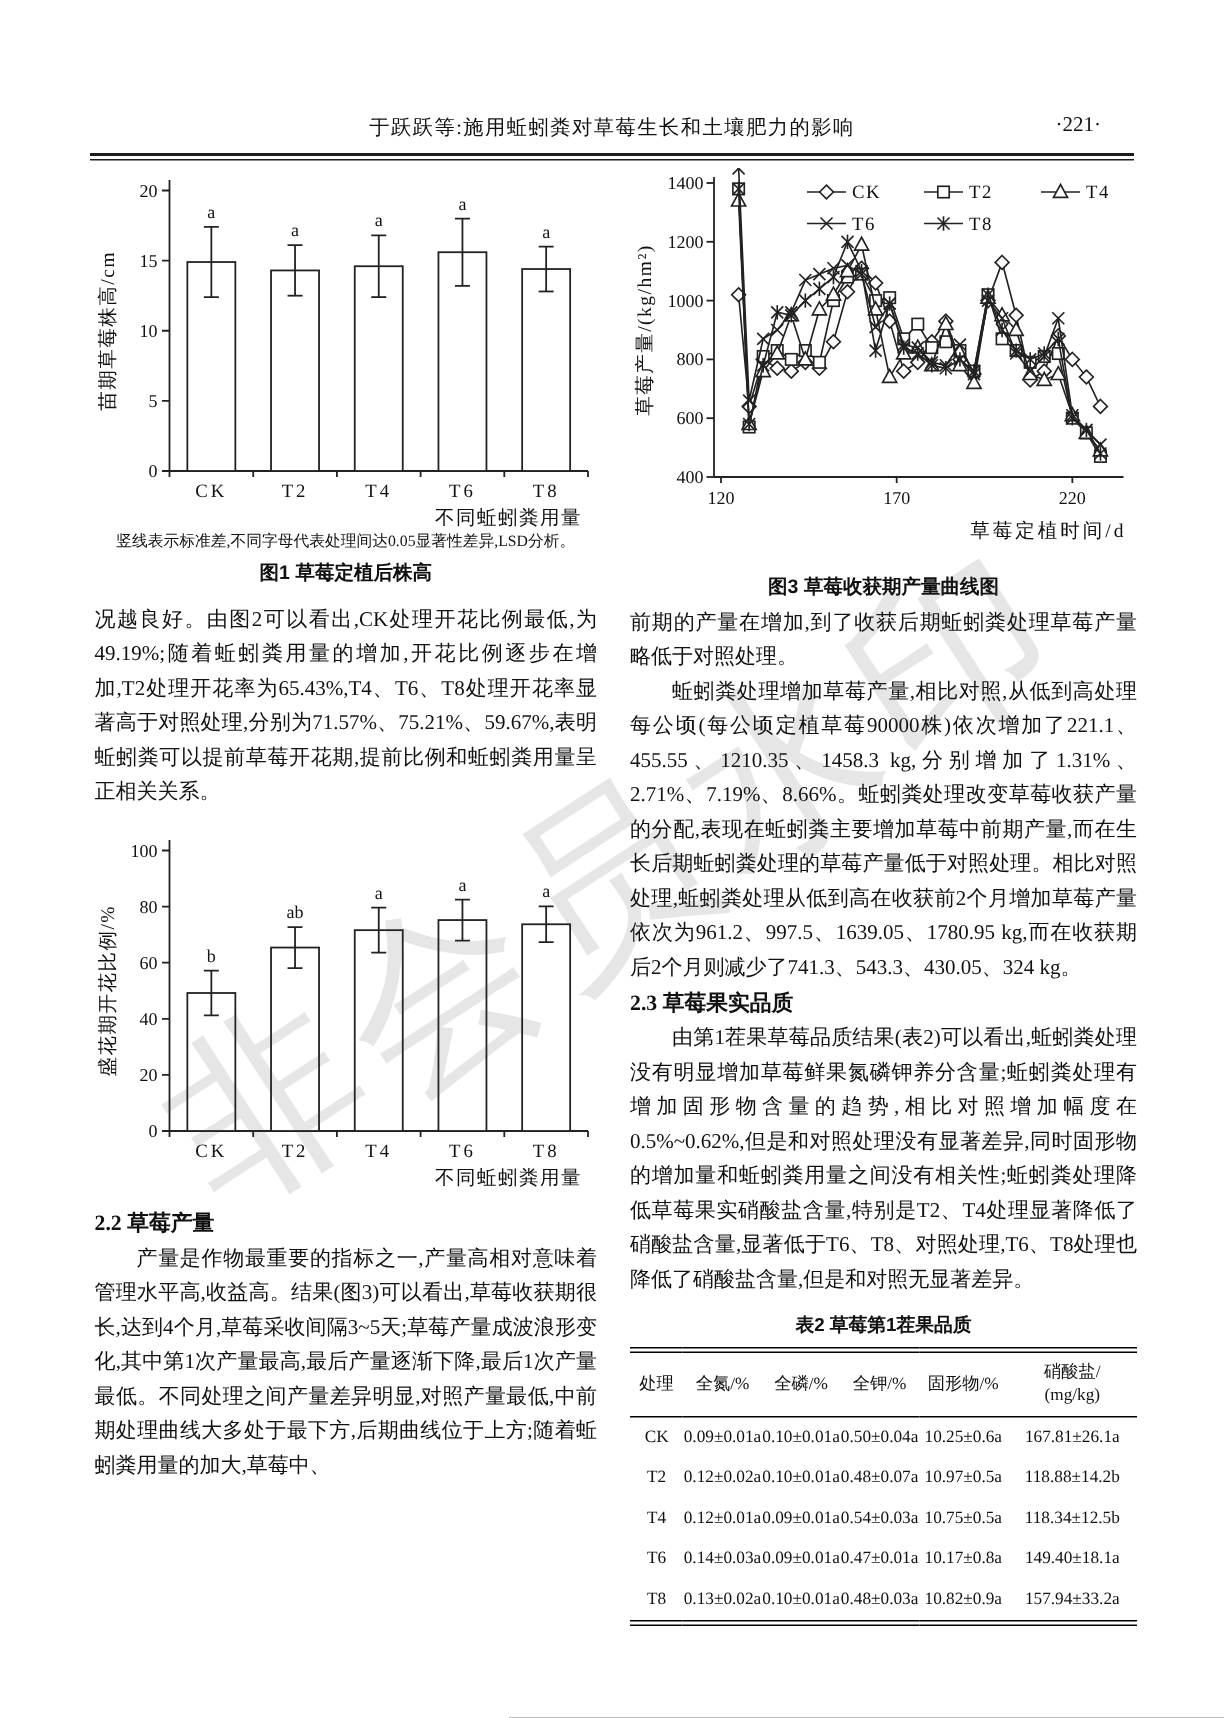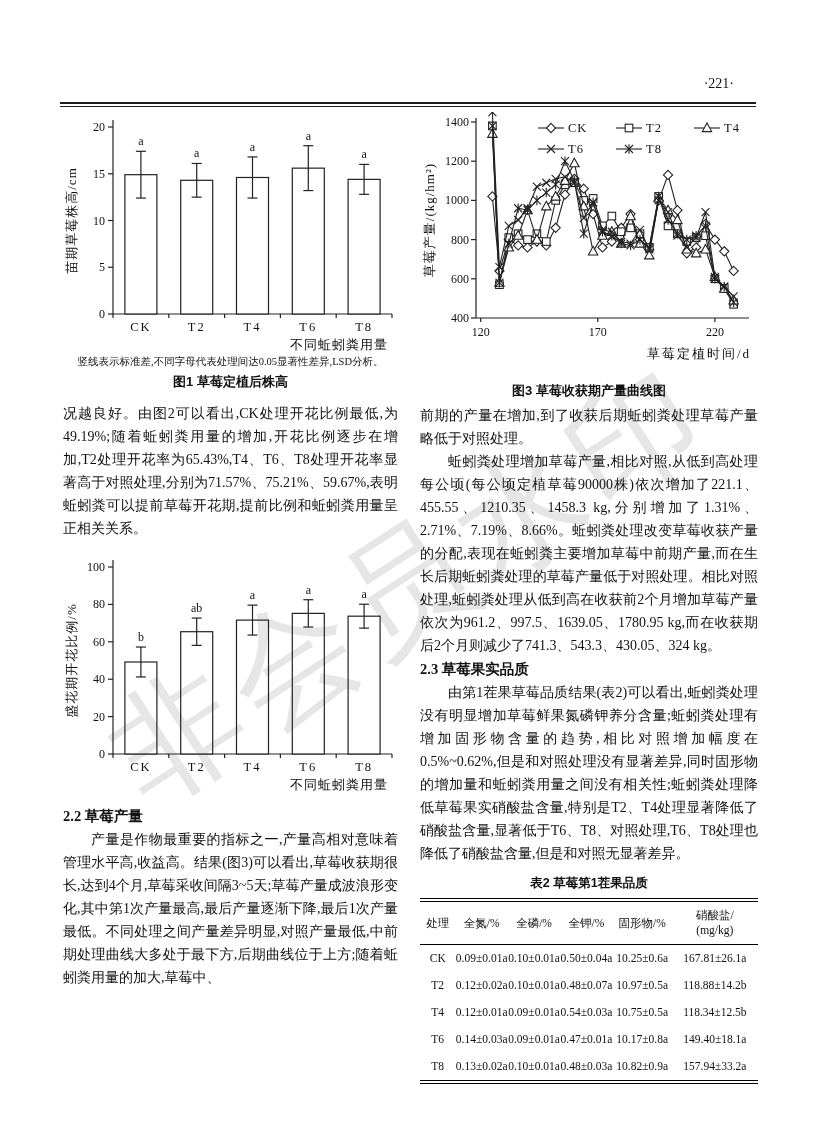--- a/index.html
+++ b/index.html
@@ -42,20 +42,21 @@
     font-size:128px; letter-spacing:8px; color:rgba(60,60,60,0.13); white-space:nowrap;
     transform:rotate(-33deg); transform-origin:center; z-index:6; pointer-events:none;
     font-family:"Liberation Sans","DejaVu Sans",sans-serif; }
 </style>
 </head>
 <body>
 
 <div id="page">
 
   <div class="running-header">
+    <div class="header-title">于跃跃等:施用蚯蚓粪对草莓生长和土壤肥力的影响</div>
     <div class="page-number">·221·</div>
   </div>
   <div class="header-rule"></div>
 
   <div id="watermark">非会员水印</div>
 
   <div class="col" id="left-col">
     <svg class="chart" id="fig1" width="335" height="240" viewBox="0 0 335 240">
         <line x1="50" y1="8" x2="50" y2="202" stroke="#222" stroke-width="1.2"></line>
         <line x1="50" y1="202" x2="329" y2="202" stroke="#222" stroke-width="1.2"></line>

